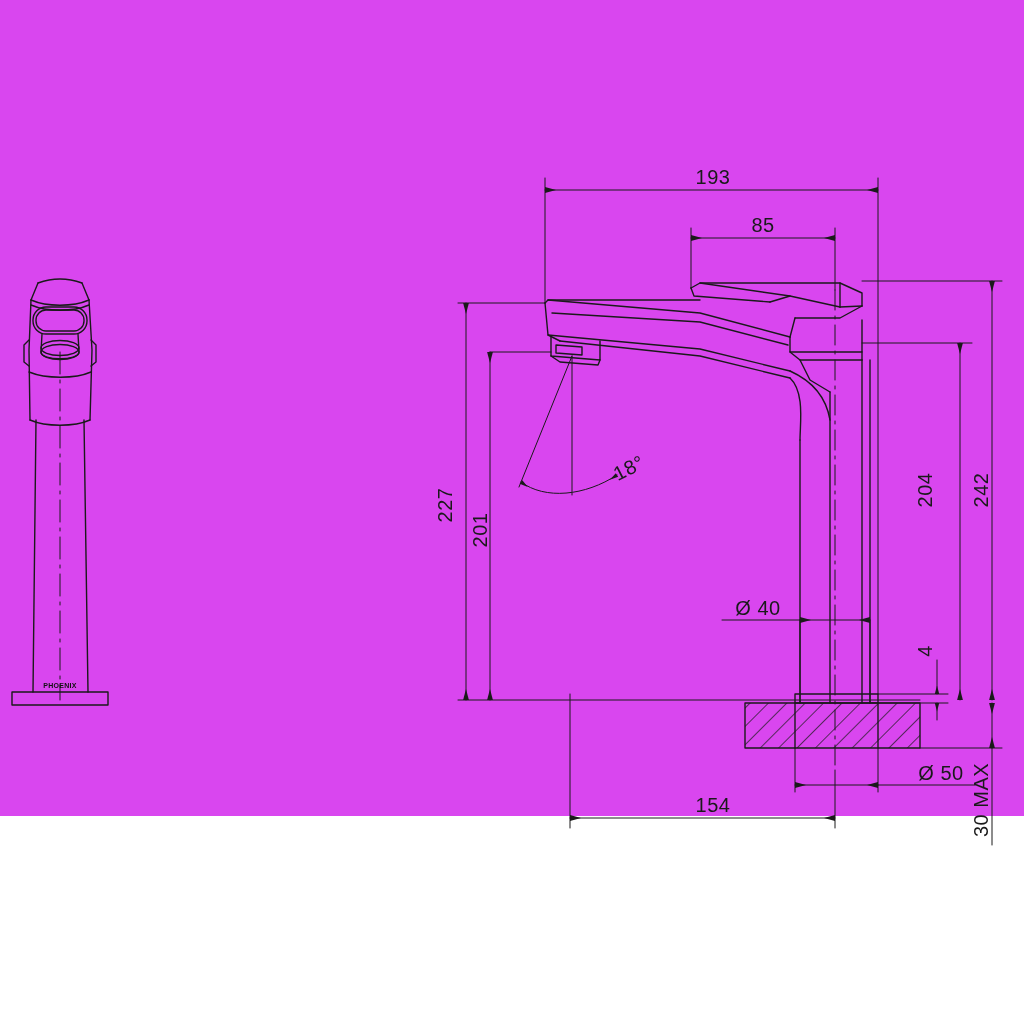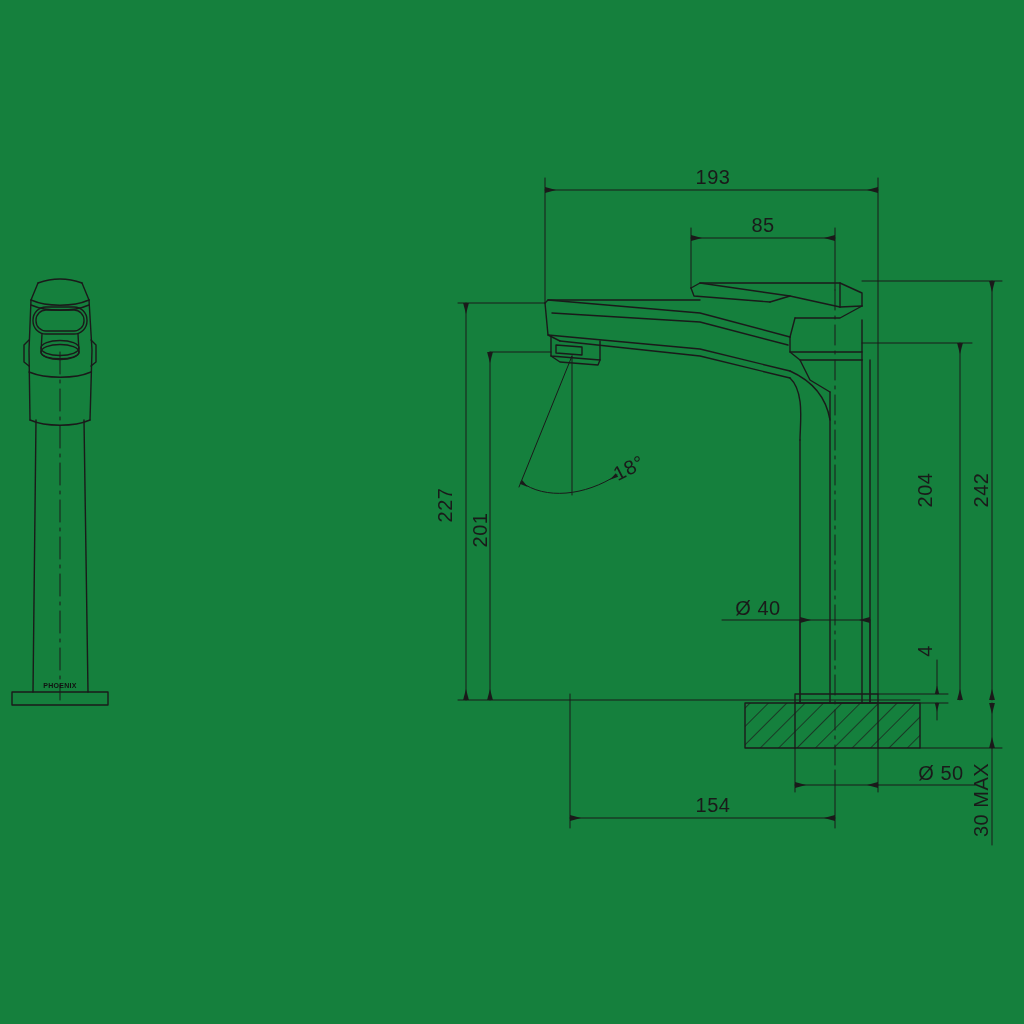--- a/index.html
+++ b/index.html
@@ -9,22 +9,22 @@
   }
   body {
     width: 1024px;
     height: 1024px;
     font-family: "Liberation Sans", sans-serif;
     overflow: hidden;
   }
   #sheet {
     position: relative;
     width: 1024px;
-    height: 1024px;
-    background: #15803d;
+    height: 816px;
+    background: #d946ef;
   }
   #drawing-svg {
     position: absolute;
     left: 0;
     top: 0;
     width: 1024px;
     height: 1024px;
   }
   .dim-text {
     font-family: "Liberation Sans", sans-serif;

